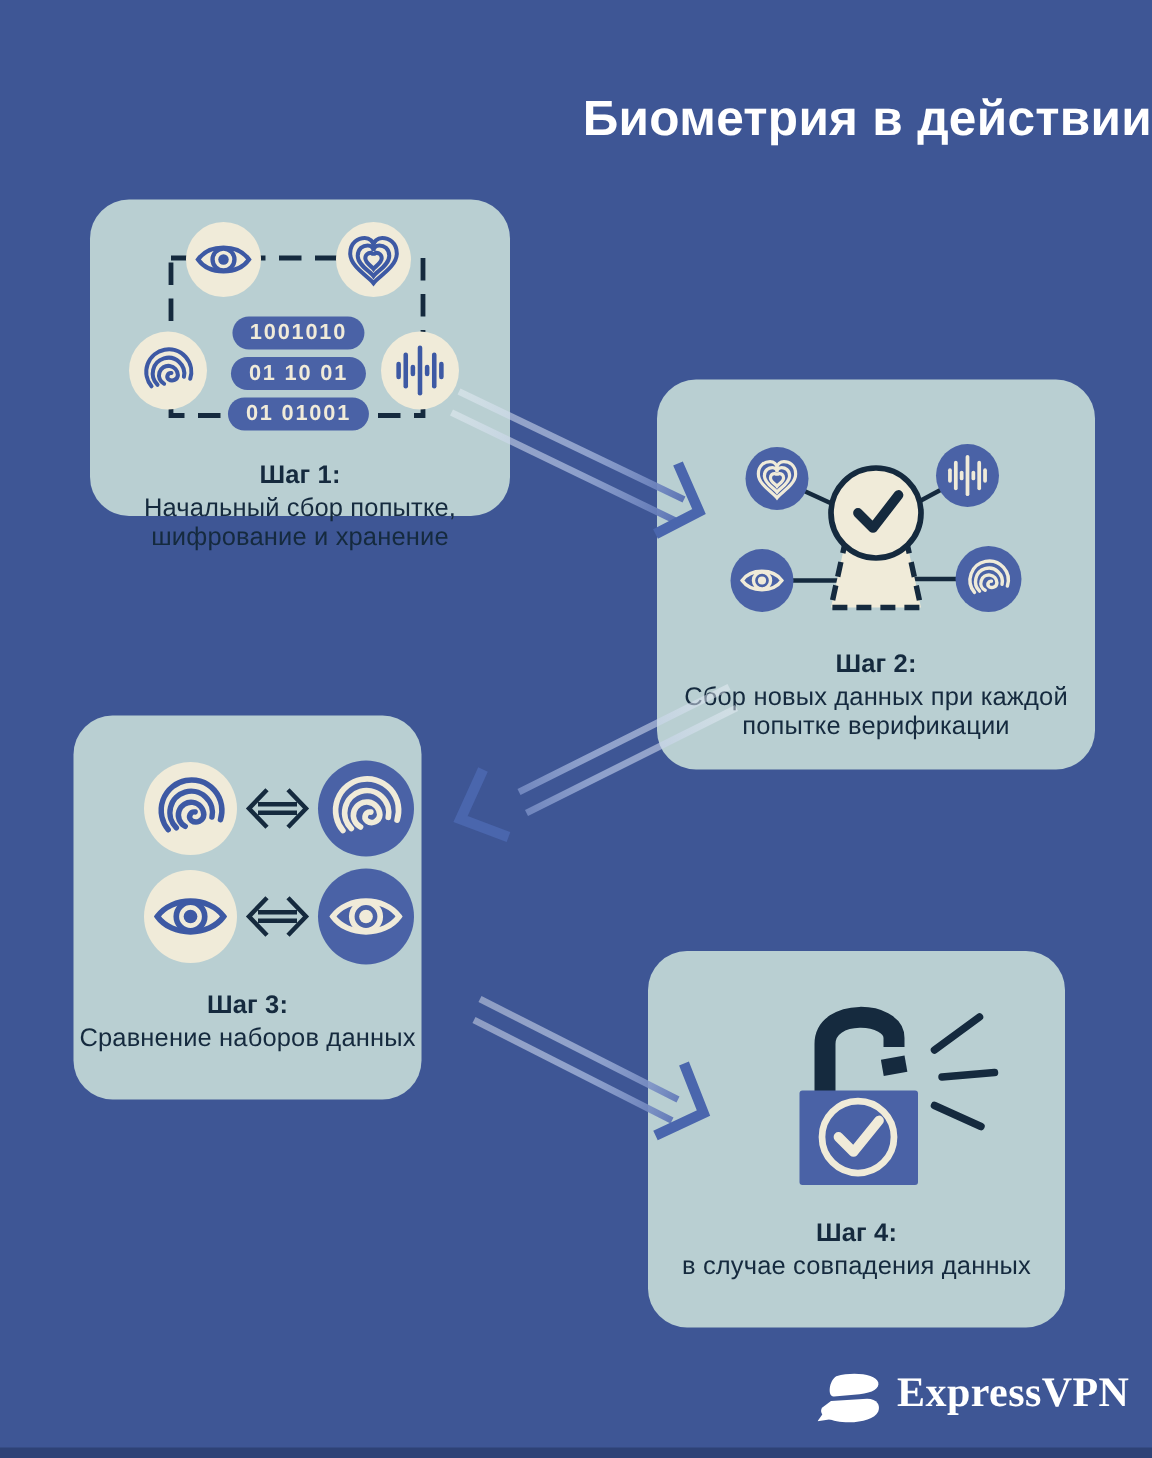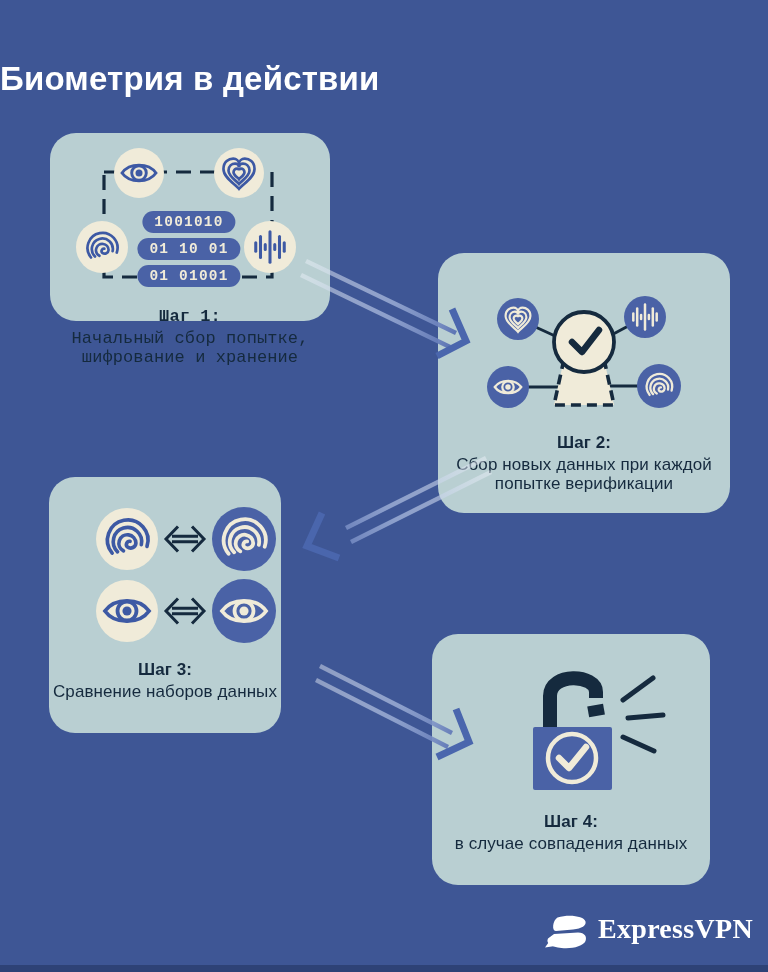--- a/index.html
+++ b/index.html
@@ -6,26 +6,26 @@
     --background:#3E5695; --card:#B9CFD2; --cream:#F0EBD9; --accent-blue:#4A62A6;
     --navy:#152A3E; --icon-blue:#3D59A4; --arrow:#4A66AD; --footer-bar:#2E4276; --title-text:#FFFFFF;
   }
   html,body{margin:0;padding:0;}
   body{
     width:768px;height:972px;position:relative;overflow:hidden;
     background:var(--background);
     font-family:"Liberation Sans",sans-serif;
   }
   .title{
-    position:absolute;top:38px;left:0;width:768px;text-align:left;
+    position:absolute;top:38px;left:0;width:768px;text-align:right;
     color:var(--title-text);font-size:33px;font-weight:700;letter-spacing:.2px;
   }
   .card{position:absolute;background:var(--card);border-radius:26px;}
   .card svg.graphic{position:absolute;left:0;top:0;display:block;}
-  #card1{left:50px;top:133px;width:280px;height:188px;font-family:Liberation Mono, monospace;}
+  #card1{left:60px;top:133px;width:280px;height:211px;}
   #card2{left:438px;top:253px;width:292px;height:260px;}
   #card3{left:49px;top:477px;width:232px;height:256px;}
   #card4{left:432px;top:634px;width:278px;height:251px;}
   .step-text{
     position:absolute;left:0;width:100%;text-align:center;
     color:var(--navy);font-size:17px;line-height:19px;letter-spacing:.1px;
   }
   .step-label{font-weight:700;margin-bottom:3px;}
   .pills{
     position:absolute;left:139px;top:78px;transform:translateX(-50%);

